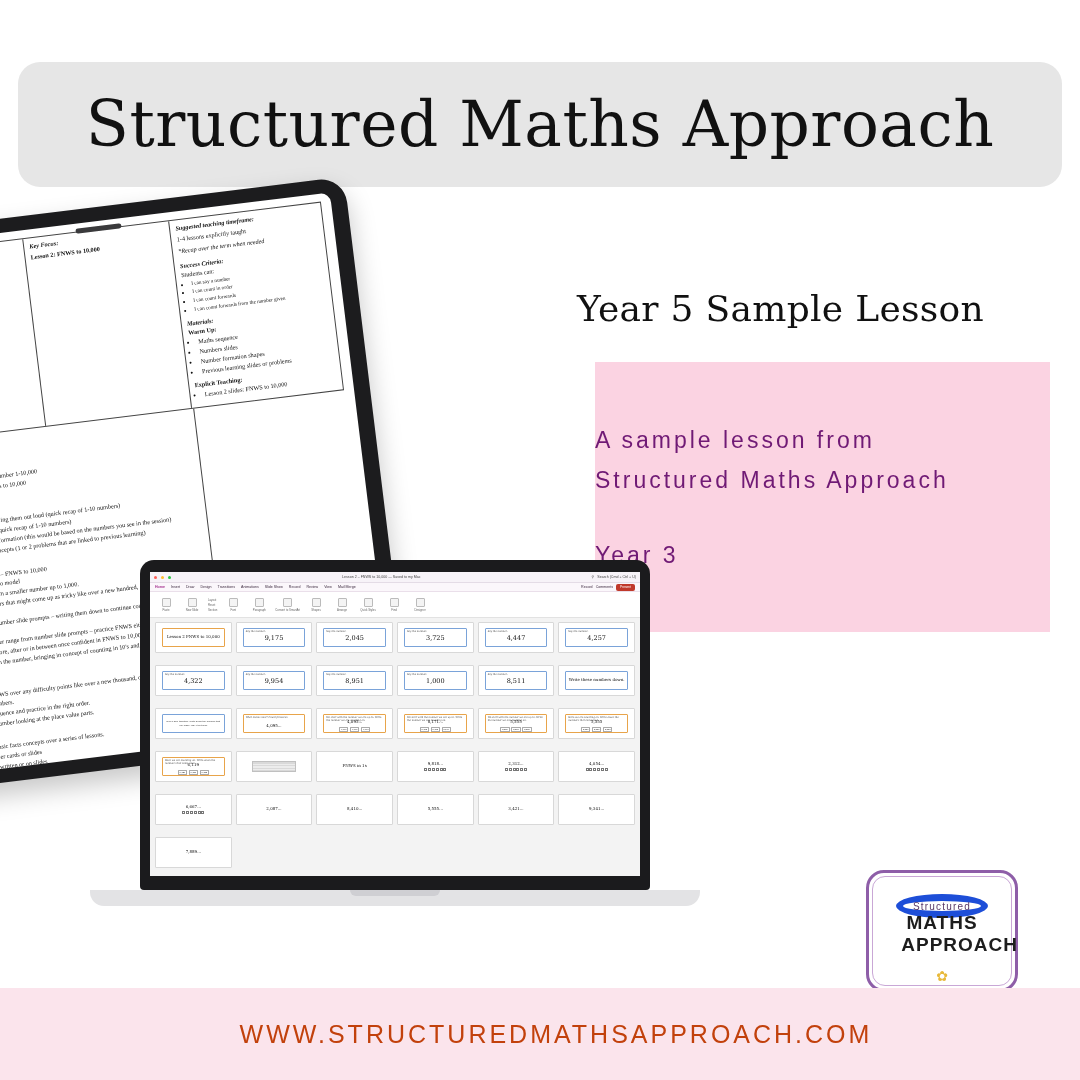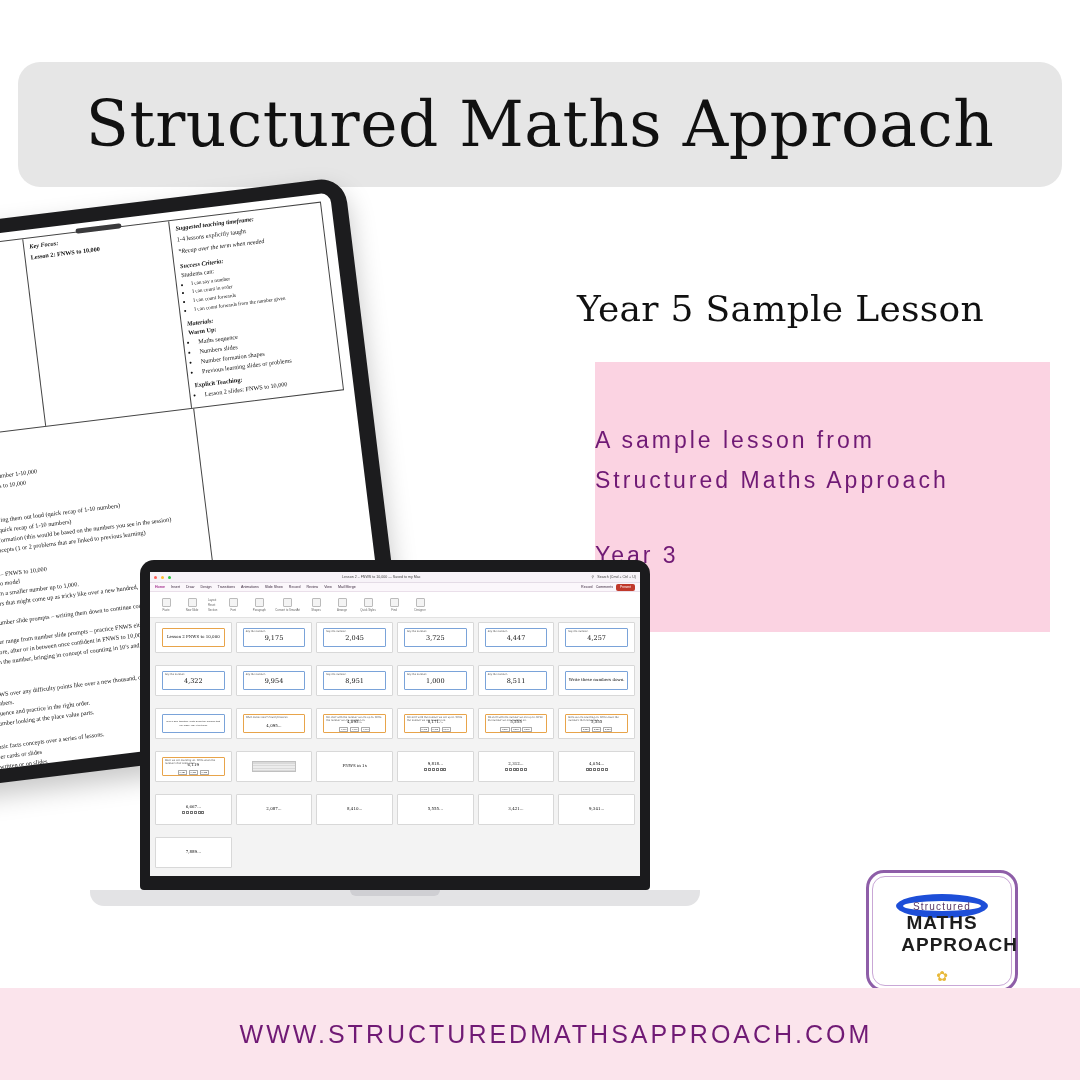--- a/index.html
+++ b/index.html
@@ -299,21 +299,21 @@
     position: absolute;
     left: 0; bottom: 0;
     width: 1080px; height: 92px;
     background: #fbe4ec;
     display: flex; align-items: center; justify-content: center;
   }
   .footer .url {
     font-family: "Liberation Sans", sans-serif;
     font-size: 25px;
     letter-spacing: 3px;
-    color: #701a75;
+    color: #c2410c;
     margin-left: 32px;
   }
 </style>
 </head>
 <body>
 
 <div class="title-banner">
   <div class="title-text">Structured Maths Approach</div>
 </div>
 

